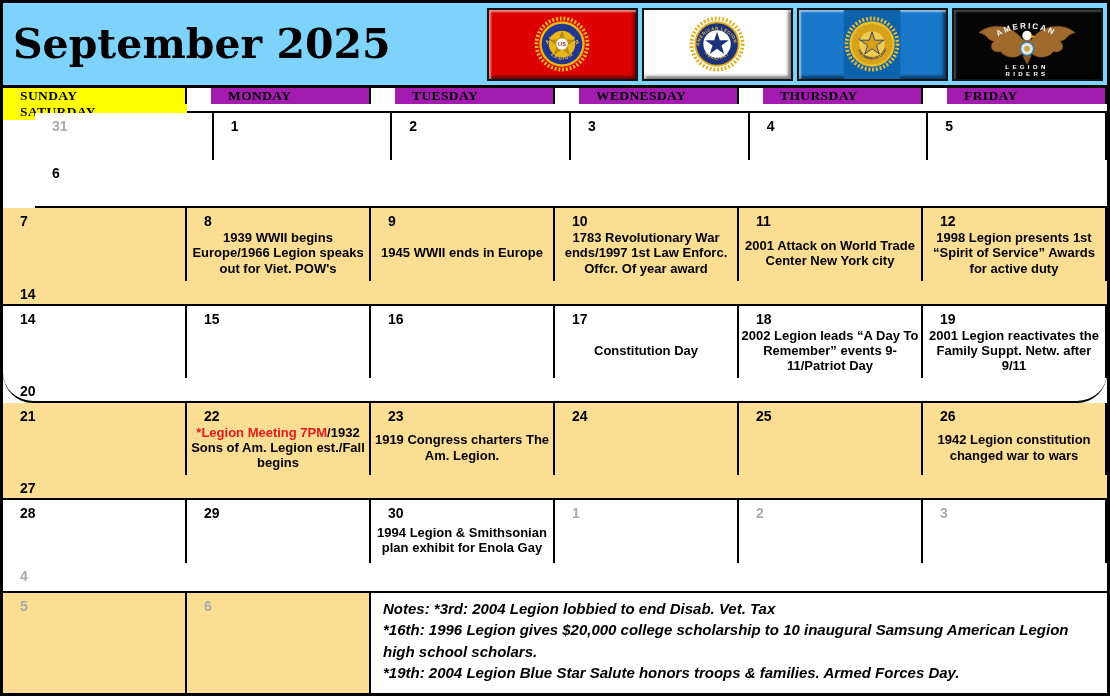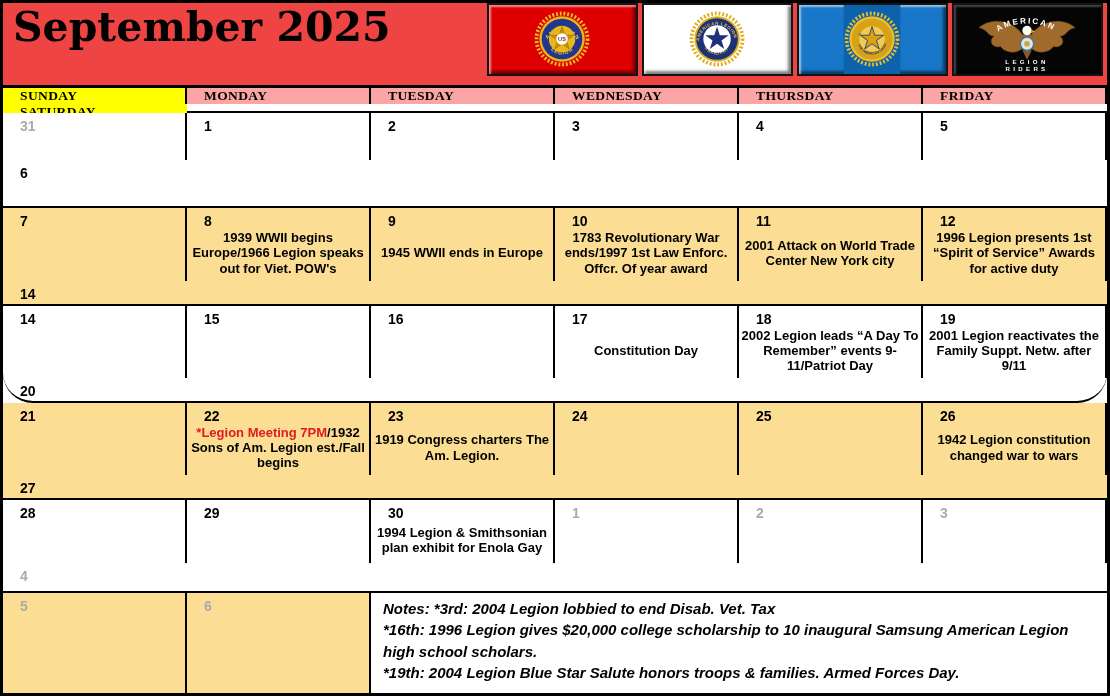--- a/index.html
+++ b/index.html
@@ -8,23 +8,23 @@
     width:1110px;height:696px;
     border:3px solid #000;
     background:#fff;
     font-family:"Liberation Sans",sans-serif;
     display:flex;flex-direction:column;
     position:relative;
   }
   
   .title-bar{
     height:85px;flex:0 0 85px;
-    background:#ef4444;
+    background:#7dd3fc;
     border-bottom:3px solid #000;
-    display:flex;align-items:flex-start;
+    display:flex;align-items:center;
   }
   .month-title{
     font-family:"DejaVu Serif","Liberation Serif",serif;
     font-weight:bold;font-size:41px;color:#000;
     padding-left:10px;letter-spacing:0px;white-space:nowrap;
   }
   .logos{margin-left:auto;display:flex;gap:4px;padding-right:4px;}
   .logo{
     width:151px;height:73px;border:2px solid #141414;position:relative;
     box-shadow:inset 2px 2px 2px rgba(255,255,255,.55), inset -3px -3px 3px rgba(0,0,0,.5);
@@ -38,21 +38,21 @@
   .row{display:grid;grid-template-columns:repeat(6,1fr);}
   .header-row{flex:0 0 25px;height:25px;border-bottom:2px solid #000;}
   .hcell{
     border-right:2px solid #000;
     font-family:"Liberation Serif","DejaVu Serif",serif;
     font-weight:bold;font-size:13.5px;letter-spacing:.4px;
     display:flex;align-items:center;padding-left:17px;color:#000;
   }
   .hcell:last-child{border-right:none;}
   .bg-yellow{background:#FFFF00;}
-  .bg-tan{background:#fca5a5;}
+  .bg-tan{background:#a21caf;margin-left:24px;}
   .week-row{border-bottom:2px solid #000;}
   .week-row.white{background:#FFFFFF;}
   .week-row.tan{background:#FBDD94;}
   .bottom-row{flex:1 1 auto;border-bottom:none;background:#FFFFFF;}
   .cell{
     border-right:2px solid #000;
     display:flex;flex-direction:column;overflow:hidden;
   }
   .cell:last-child{border-right:none;}
   .cell.tan-cell{background:#FBDD94;}
@@ -161,21 +161,21 @@
   <div id="grid-root" style="display:flex;flex-direction:column;flex:1;">
       <div class="row header-row">
         <div class="hcell bg-yellow">SUNDAY</div>
         <div class="hcell bg-tan">MONDAY</div>
         <div class="hcell bg-tan">TUESDAY</div>
         <div class="hcell bg-tan">WEDNESDAY</div>
         <div class="hcell bg-tan">THURSDAY</div>
         <div class="hcell bg-tan">FRIDAY</div>
         <div class="hcell bg-yellow">SATURDAY</div>
       </div>
-      <div class="row week-row white" style="flex: 0 0 95px; height: 95px;">
+      <div class="row week-row white" style="flex: 0 0 95px; height: 95px; margin-left: 32px;">
         <div class="cell">
           <div class="day-num muted">31</div>
         </div>
         <div class="cell">
           <div class="day-num">1</div>
         </div>
         <div class="cell">
           <div class="day-num">2</div>
         </div>
         <div class="cell">
@@ -215,21 +215,21 @@
         </div>
         <div class="cell">
           <div class="day-num">11</div>
           <div class="event">
             <div><span>2001 Attack on World Trade Center New York city</span></div>
           </div>
         </div>
         <div class="cell">
           <div class="day-num">12</div>
           <div class="event">
-            <div><span>1996 Legion presents 1st “Spirit of Service” Awards for active duty</span></div>
+            <div><span>1998 Legion presents 1st “Spirit of Service” Awards for active duty</span></div>
           </div>
         </div>
         <div class="cell">
           <div class="day-num">14</div>
         </div>
       </div>
       <div class="row week-row white" style="flex: 0 0 97px; height: 97px; border-radius: 30px;">
         <div class="cell">
           <div class="day-num">14</div>
         </div>

